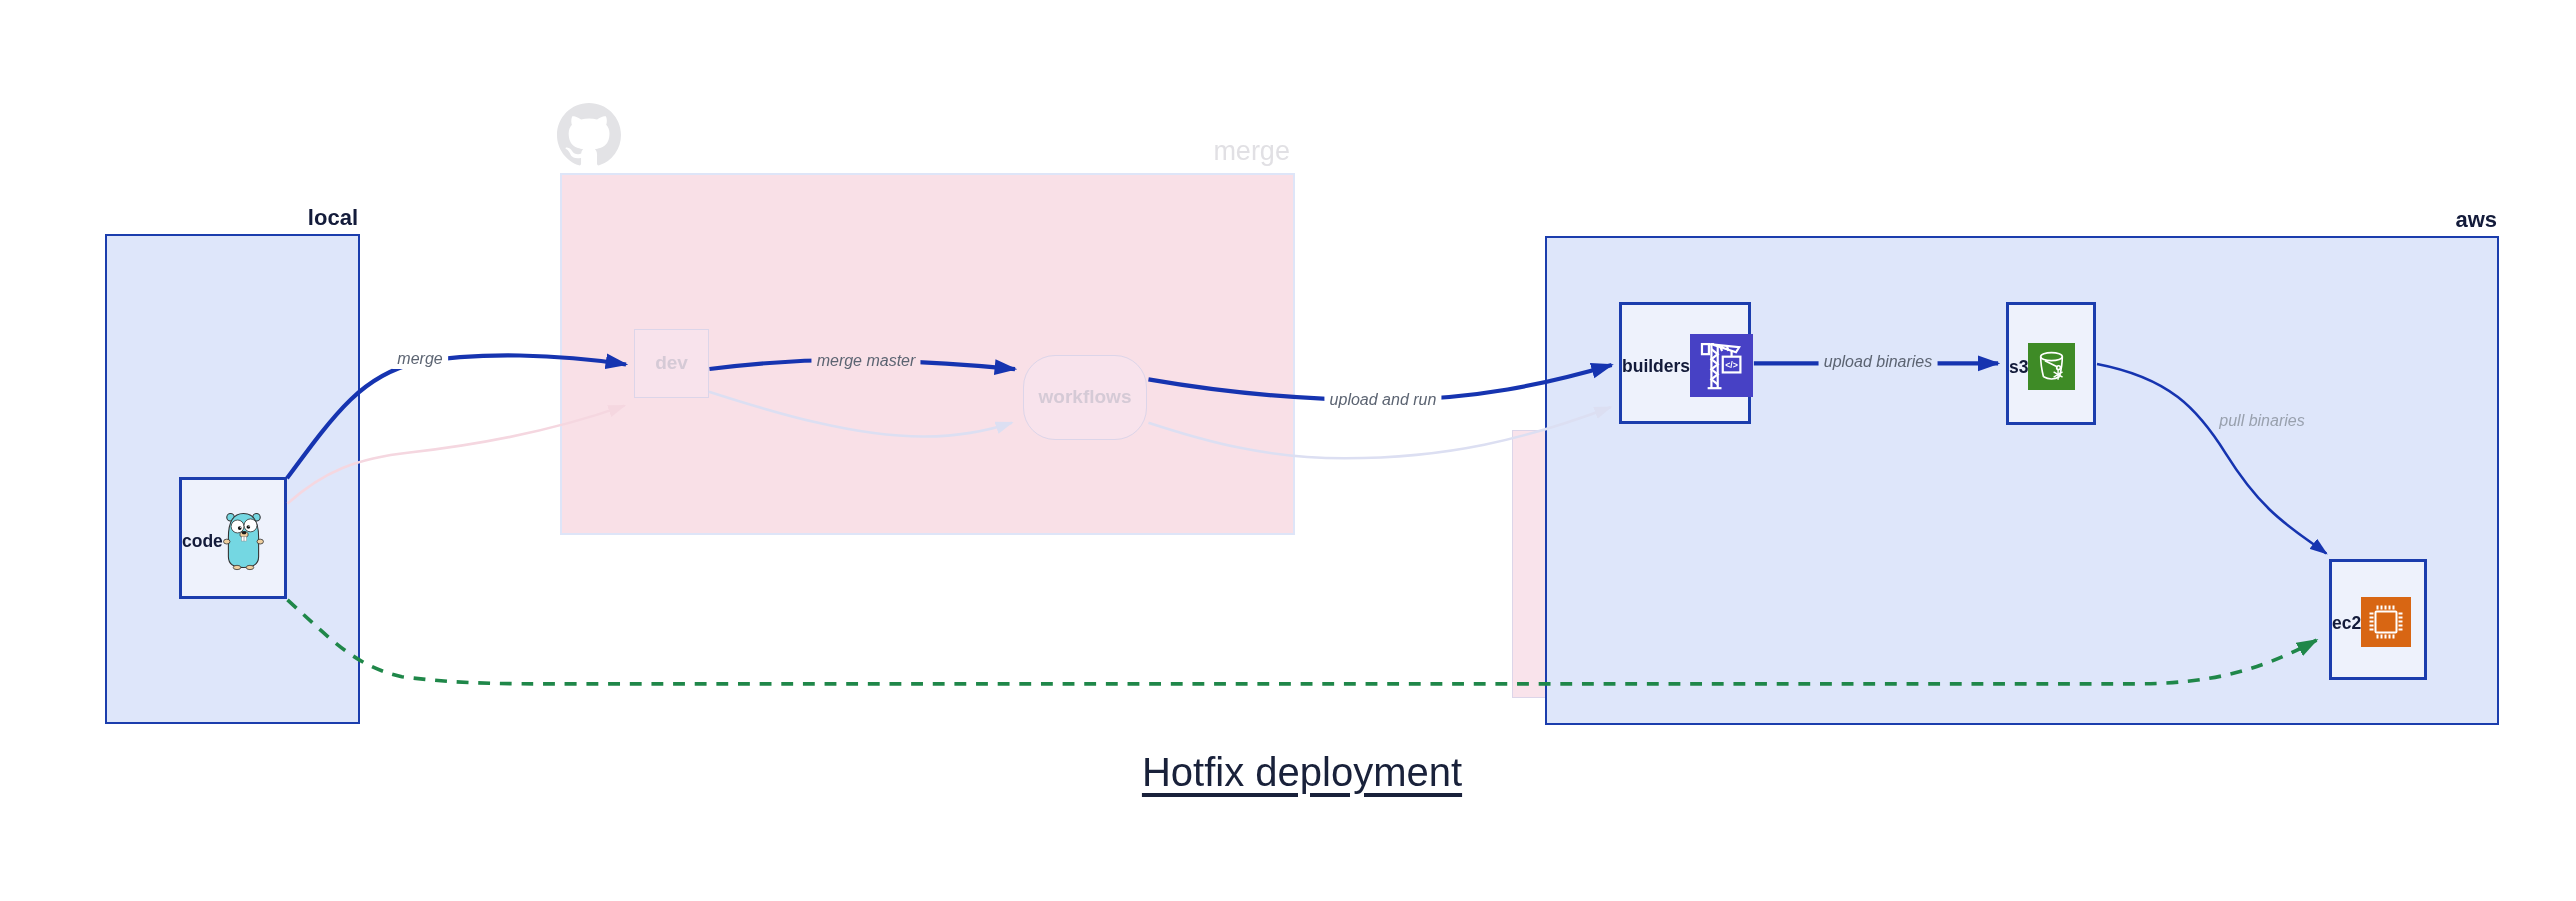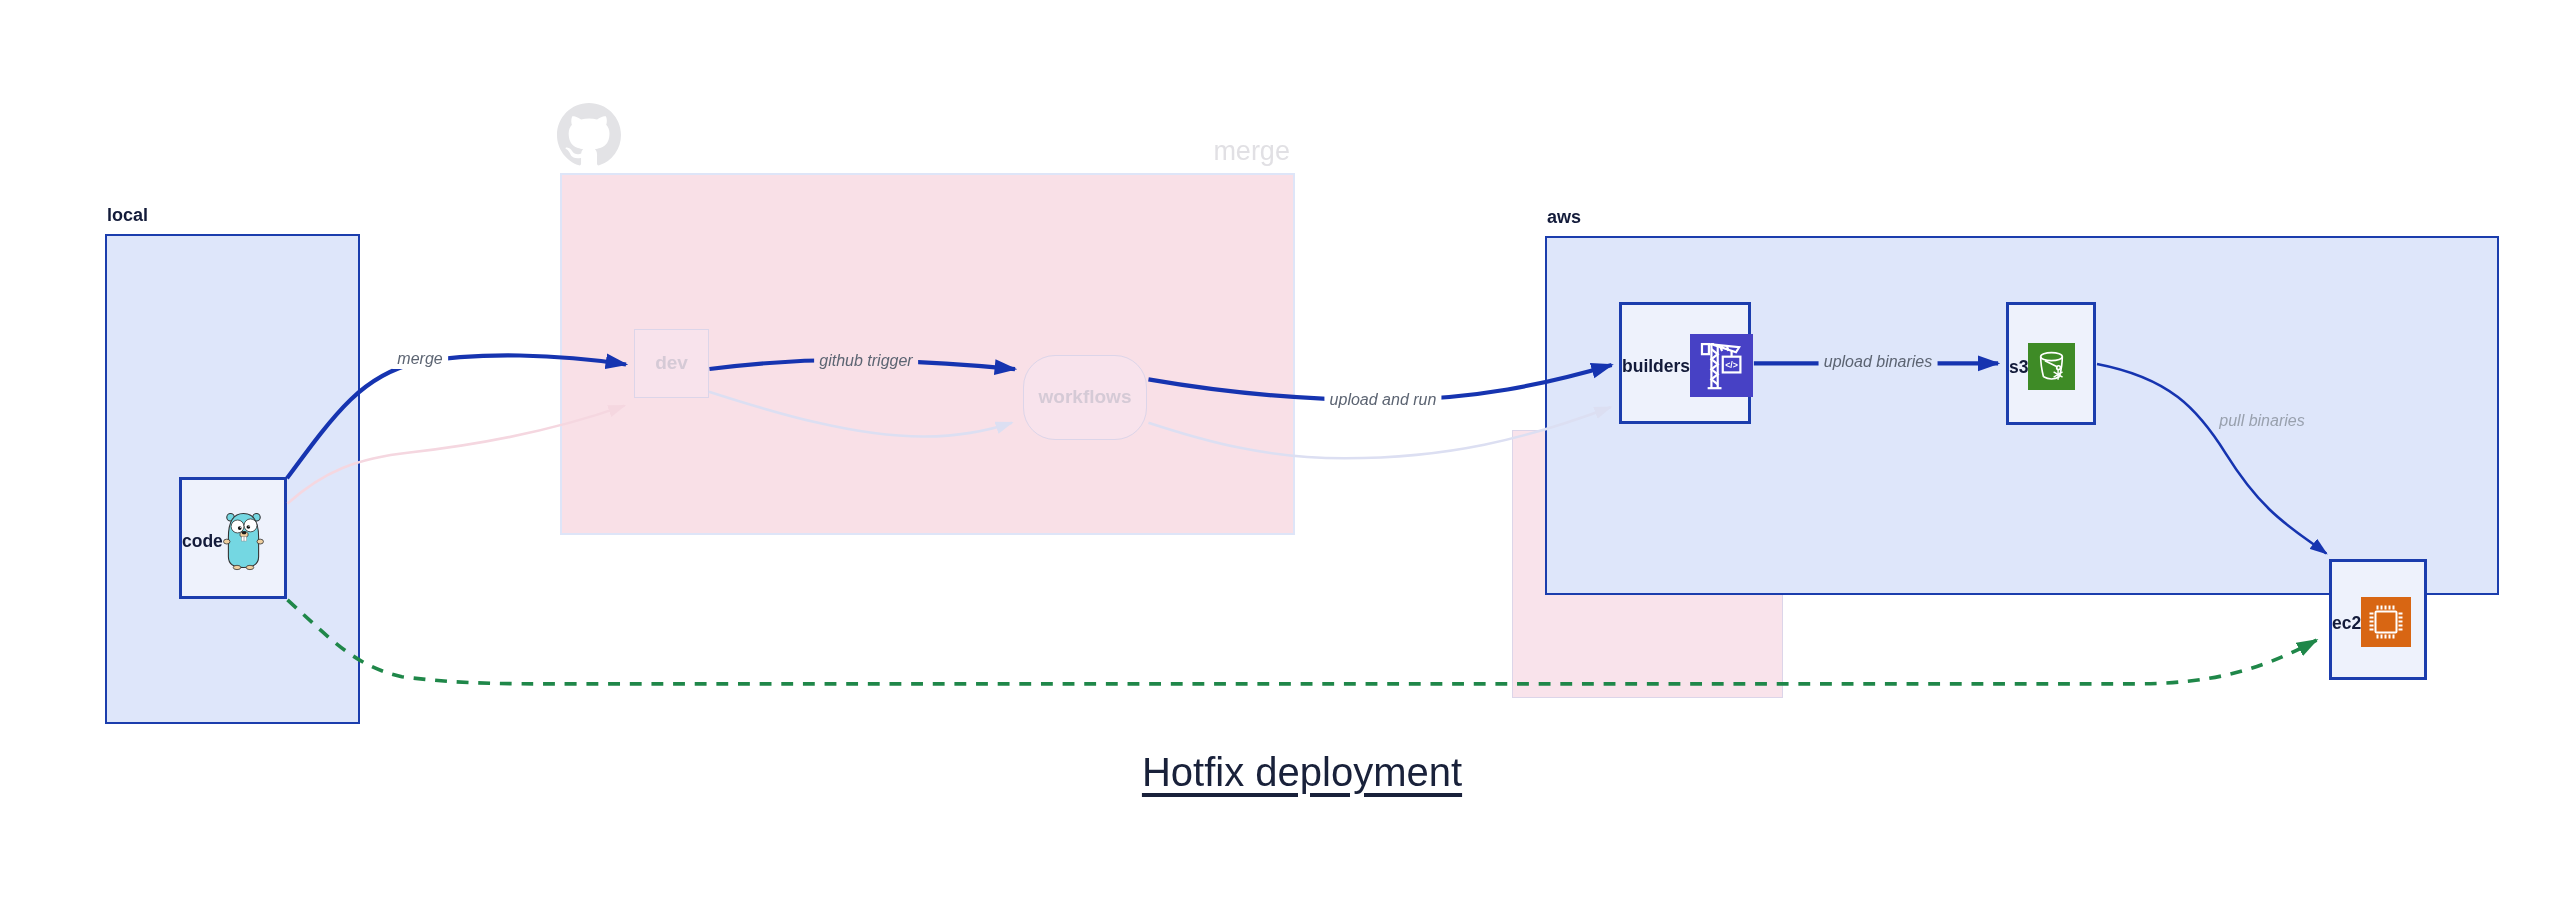--- a/index.html
+++ b/index.html
@@ -5,36 +5,36 @@
   html,body{margin:0;padding:0;background:#ffffff;}
   body{font-family:"Liberation Sans", sans-serif; overflow:hidden;}
   #canvas{position:relative;width:2604px;height:902px;background:#ffffff;}
 
   .group{position:absolute;box-sizing:border-box;}
   #box-local, #box-aws{
     background:var(--c-container-blue-fill);
     border:2.6px solid var(--c-container-blue-border);
   }
   #box-local{left:105px;top:234px;width:255px;height:490px;}
-  #box-aws{left:1545px;top:236px;width:954px;height:359px;}
+  #box-aws{left:1545px;top:236px;width:954px;height:489px;}
   #box-github{
     left:560px;top:173px;width:735px;height:362px;
     background:var(--c-github-pink-fill);
     border:2.1px solid var(--c-github-pink-border);
   }
   #box-master{
     left:950px;top:255px;width:271px;height:268px;
     background:var(--c-master-fill);
     border:1.5px solid var(--c-master-border);
   }
 
   .group-label{position:absolute;white-space:nowrap;}
   .blue-group-label{
-    left:0;right:0;top:-31px;text-align:left;
-    font-size:18px;font-weight:600;color:var(--c-dark-label);
+    left:0;right:0;top:-31px;text-align:right;
+    font-size:22px;font-weight:600;color:var(--c-dark-label);
   }
   #label-github{
     right:3.1px;top:-39px;font-size:27px;color:var(--c-gray-label);
   }
   #label-master{
     left:0;right:0;top:-37px;text-align:center;
     font-size:24px;color:var(--c-master-label);
   }
 
   #octocat{position:absolute;left:557px;top:103px;width:64px;height:64px;}
@@ -241,21 +241,21 @@
     <path class="edge green-dashed" d="M 558 1164 C 645 1243 690 1293 780 1313 C 900 1329 1010 1327 1190 1327 L 4140 1327 C 4290 1327 4385 1302 4496 1242" marker-end="url(#arrow-green)"></path>
 
     <path class="edge hotfix" d="M 557 928 C 655 795 705 728 810 703 C 930 682 1085 687 1215 707" marker-end="url(#arrow-blue)"></path>
     <path class="edge hotfix" d="M 1377 716 C 1490 701 1600 697 1690 699 C 1800 702 1900 709 1970 716" marker-end="url(#arrow-blue)"></path>
     <path class="edge hotfix" d="M 2229 736 C 2390 764 2530 776 2685 776 C 2860 776 3005 744 3128 708" marker-end="url(#arrow-blue)"></path>
     <path class="edge hotfix" d="M 3404 705 L 3878 705" marker-end="url(#arrow-blue)"></path>
     <path class="edge blue-thin" d="M 4070 706 C 4210 733 4265 792 4320 880 C 4395 1000 4450 1025 4515 1074" marker-end="url(#arrow-blue-thin)"></path>
   </svg>
 
   <div class="edge-label" id="elabel-commit">merge</div>
-  <div class="edge-label" id="elabel-merge">github trigger</div>
+  <div class="edge-label" id="elabel-merge">merge master</div>
   <div class="edge-label" id="elabel-upload-run">upload and run</div>
   <div class="edge-label" id="elabel-upload-bin">upload binaries</div>
   <div class="edge-label" id="elabel-pull-bin">pull binaries</div>
 
   <div id="diagram-title">Hotfix deployment</div>
 
 </div>
 
 
 </body></html>

